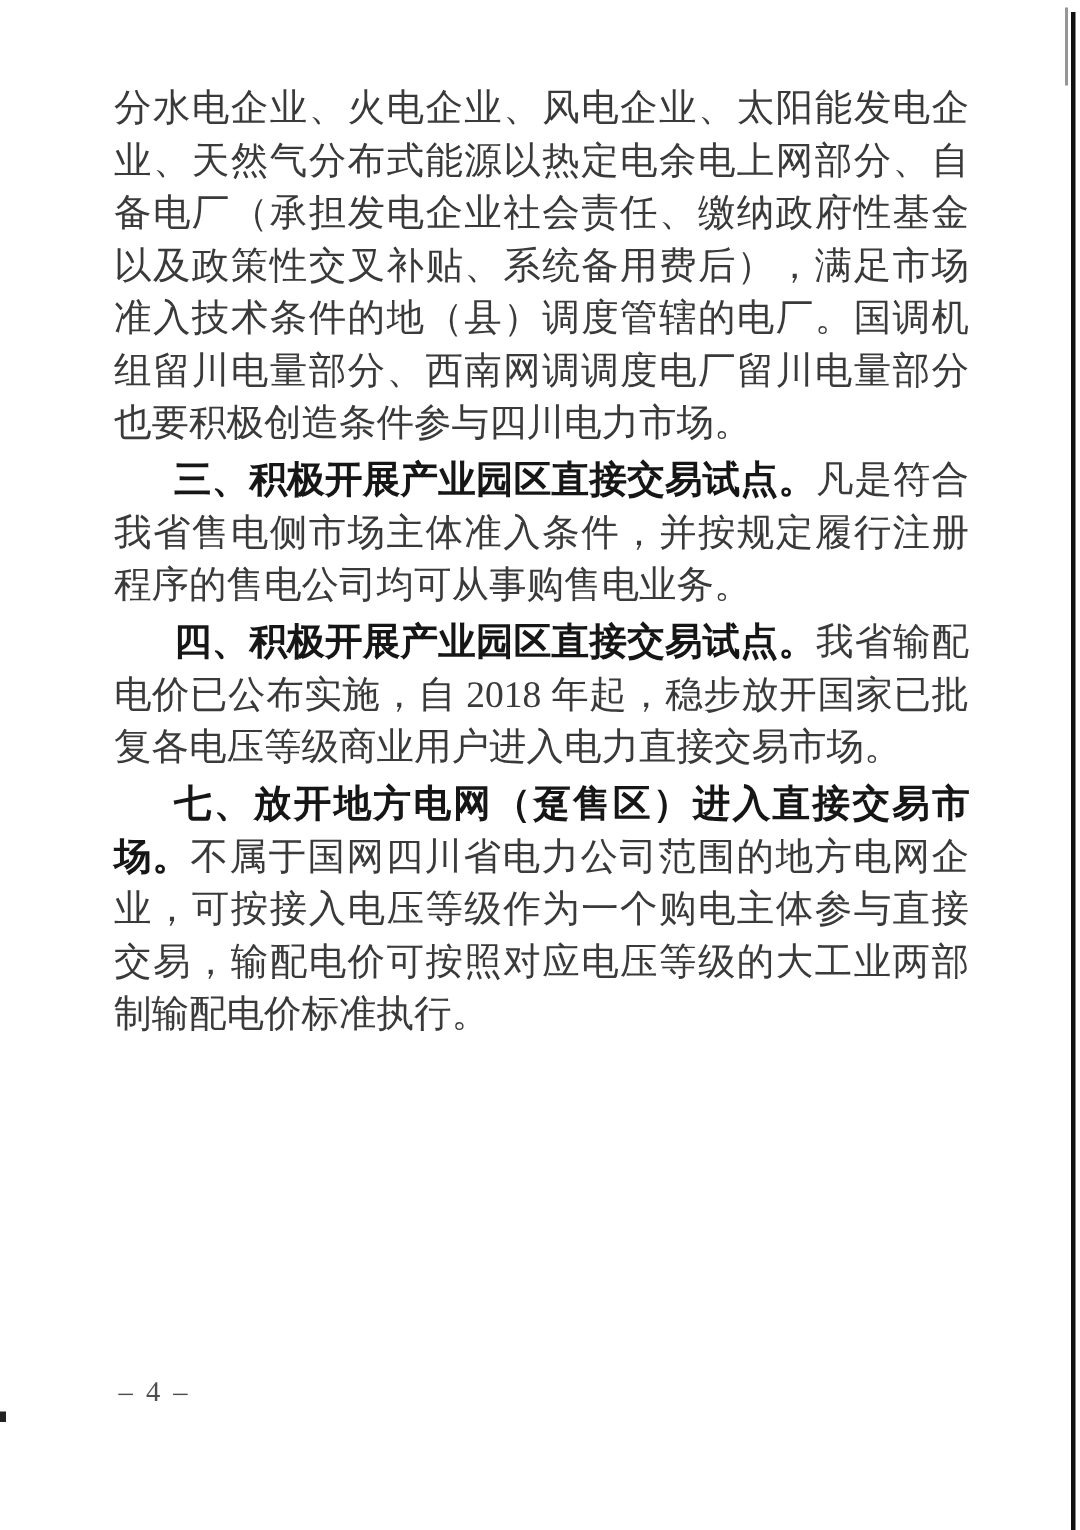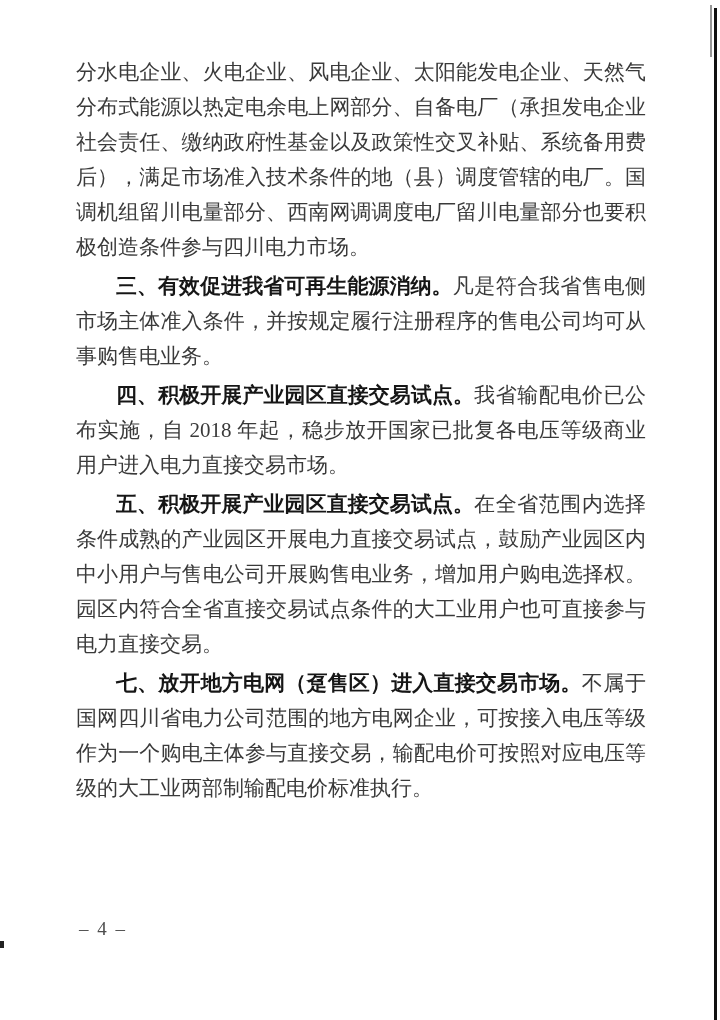--- a/index.html
+++ b/index.html
@@ -19,21 +19,21 @@
     inset: 0;
     background: #ffffff;
   }
   .content {
     position: absolute;
     left: 76px;
     top: 55px;
     width: 570px;
     color: #3a3a3a;
     font-family: "Liberation Serif", "DejaVu Serif", serif;
-    font-size: 21px;
+    font-size: 25px;
     line-height: 35px;
     text-align: justify;
     text-justify: inter-ideograph;
   }
   .content p {
     margin: 0;
     padding: 0;
   }
   .content p.lead-para {
     text-indent: 40px;
@@ -86,25 +86,24 @@
 </style>
 </head>
 <body>
 
 <div class="page">
 
   <div class="content">
 
     <p><span class="seg-body">分水电企业、火电企业、风电企业、太阳能发电企业、天然气分布式能源以热定电余电上网部分、自备电厂（承担发电企业社会责任、缴纳政府性基金以及政策性交叉补贴、系统备用费后），满足市场准入技术条件的地（县）调度管辖的电厂。国调机组留川电量部分、西南网调调度电厂留川电量部分也要积极创造条件参与四川电力市场。</span></p>
 
-    <p class="lead-para"><span class="seg-lead">三、有效促进我省可再生能源消纳。</span><span class="seg-body">凡是符合我省售电侧市场主体准入条件，并按规定履行注册程序的售电公司均可从事购售电业务。</span></p>
+    <p class="lead-para"><span class="seg-lead">三、积极开展产业园区直接交易试点。</span><span class="seg-body">凡是符合我省售电侧市场主体准入条件，并按规定履行注册程序的售电公司均可从事购售电业务。</span></p>
 
     <p class="lead-para"><span class="seg-lead">四、积极开展产业园区直接交易试点。</span><span class="seg-body">我省输配电价已公布实施，自 2018 年起，稳步放开国家已批复各电压等级商业用户进入电力直接交易市场。</span></p>
 
-    <p class="lead-para"><span class="seg-lead">五、积极开展产业园区直接交易试点。</span><span class="seg-body">在全省范围内选择条件成熟的产业园区开展电力直接交易试点，鼓励产业园区内中小用户与售电公司开展购售电业务，增加用户购电选择权。园区内符合全省直接交易试点条件的大工业用户也可直接参与电力直接交易。</span></p>
 
 
     <p class="lead-para"><span class="seg-lead">七、放开地方电网（趸售区）进入直接交易市场。</span><span class="seg-body">不属于国网四川省电力公司范围的地方电网企业，可按接入电压等级作为一个购电主体参与直接交易，输配电价可按照对应电压等级的大工业两部制输配电价标准执行。</span></p>
 
   </div>
 
   <div class="page-num">– 4 –</div>
 
   <div class="scan-edge-line"></div>
   <div class="scan-edge-faint"></div>

